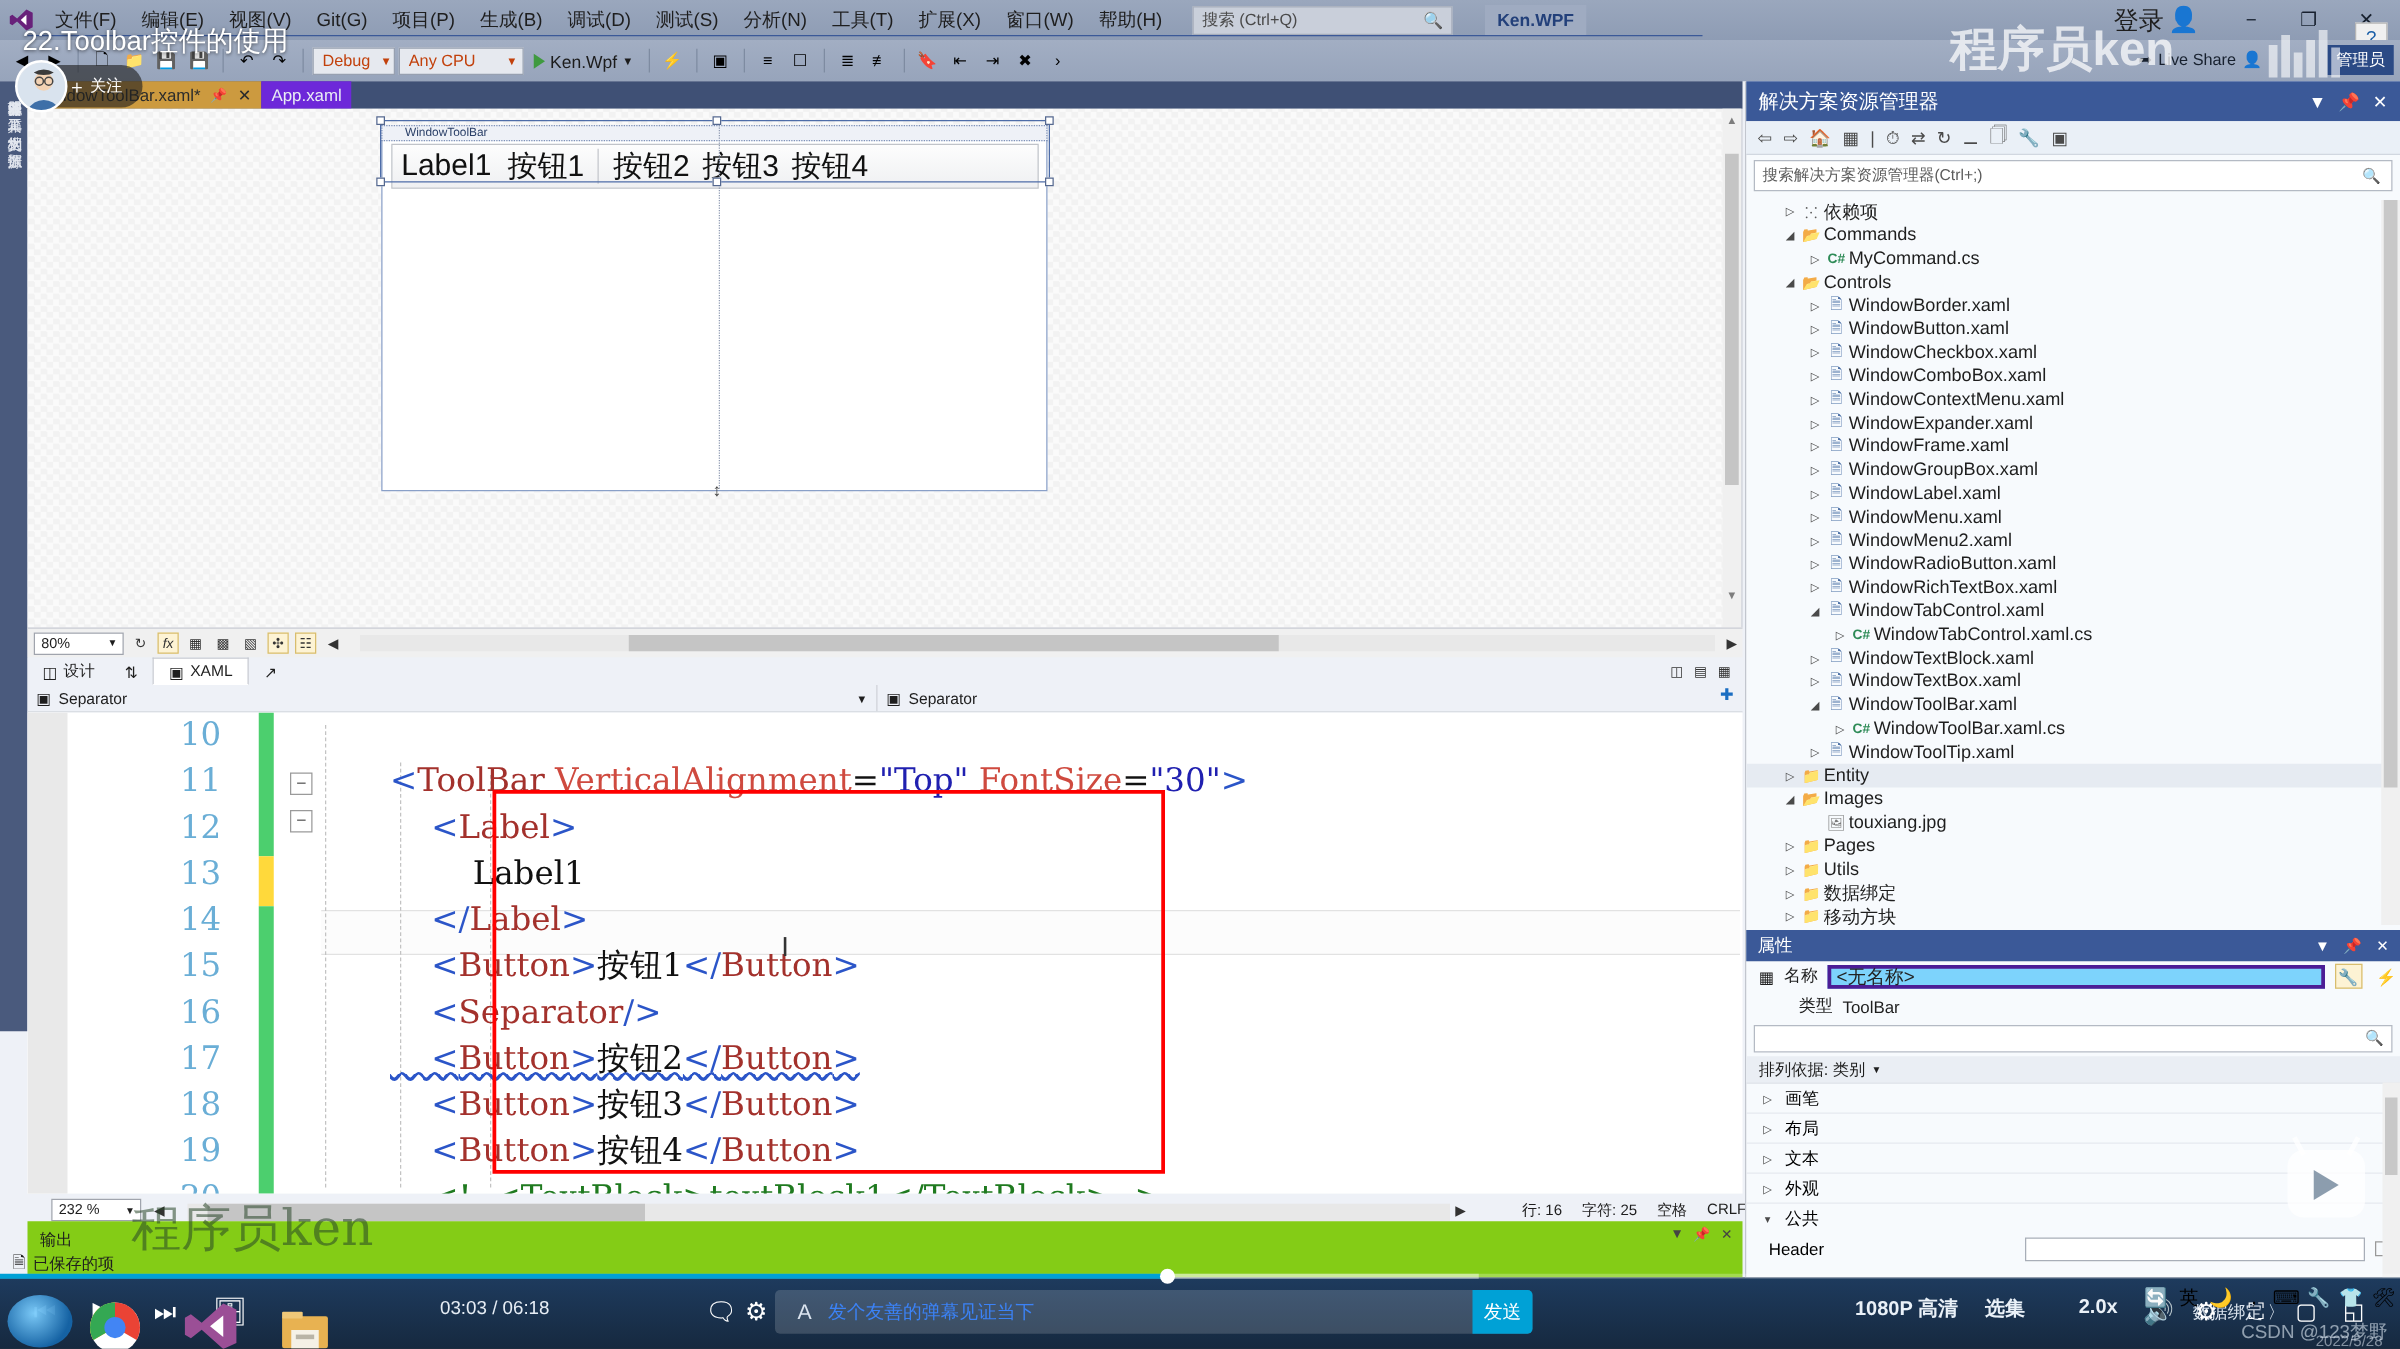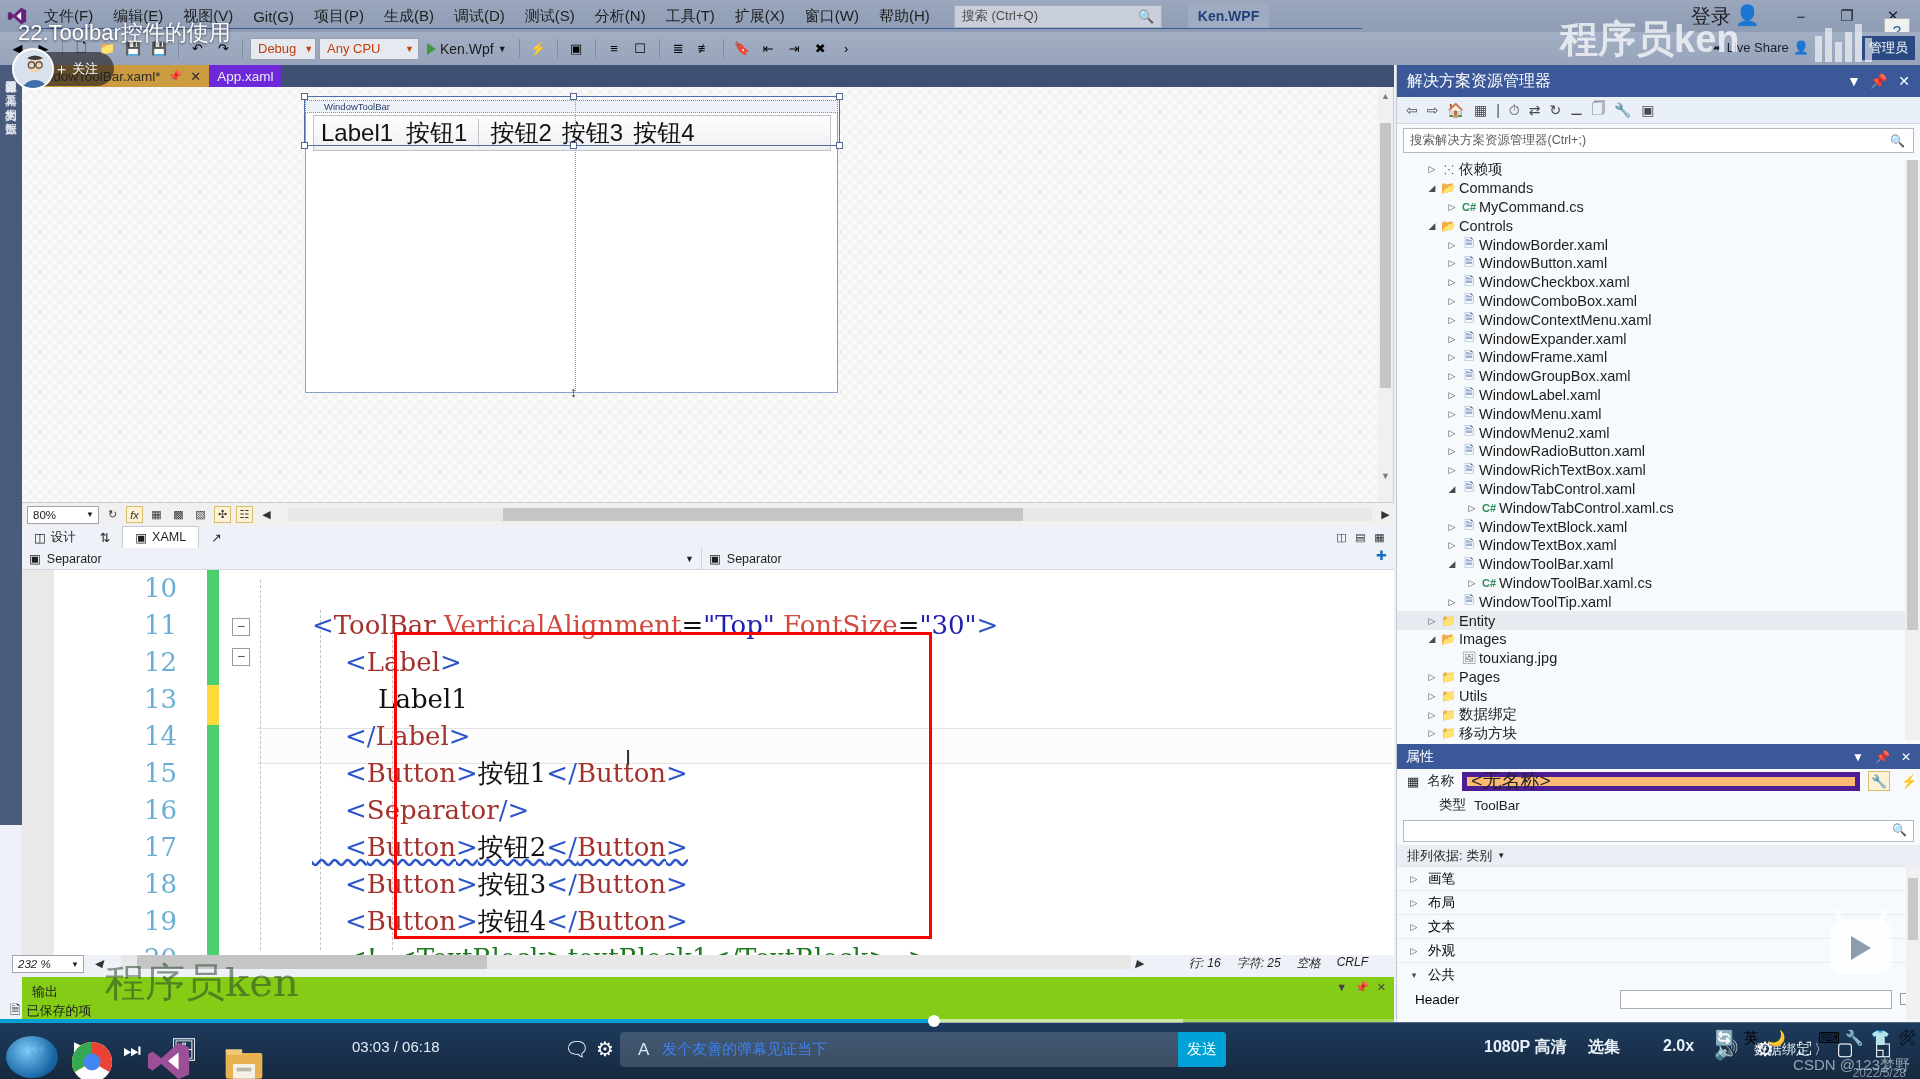--- a/index.html
+++ b/index.html
@@ -133,22 +133,22 @@
   .redbox { position:absolute; left:394px; top:632px; width:538px; height:307px;
       border:3px solid #f00; pointer-events:none; }
   .curline { position:absolute; left:235px; width:1135px; height:36px;
       border-top:1px solid #e2e2e2; border-bottom:1px solid #e2e2e2; background:#fcfcfc;}
   .k-tag { color:#2b55c8; } .k-name { color:#a3312c; } .k-attr { color:#cf4a3f; }
   .k-val { color:#2020b0; } .k-txt { color:#111; } .k-cmt { color:#1f7a1f; }
   .squiggle { text-decoration: underline wavy #2b55c8; text-decoration-skip-ink:none; }
   .caret-i { position:absolute; color:#333; }
 
   
-  .ebottom { position:absolute; left:6px; top:955px; width:1372px; height:22px;
-      background:#eef1f7; display:flex; align-items:flex-start; font-size:12px; color:#1e1e1e;font-style:italic;}
+  .ebottom { position:absolute; left:35px; top:955px; width:1372px; height:22px;
+      background:#eef1f7; display:flex; align-items:flex-end; font-size:12px; color:#1e1e1e;}
   .ezoom { width:72px;height:18px;background:#fff;border:1px solid #a0a4ad;font-size:11.5px;
      display:flex;align-items:center;padding-left:5px;margin-left:6px;}
   .ezoom .ar { margin-left:auto; padding-right:4px; font-size:8px;}
   .ehscroll { margin-left:14px; width:1010px; height:14px; background:#e8e8e8; position:relative;}
   .ehscroll .th { position:absolute; left:16px; top:0; width:350px; height:14px; background:#c5c5c5;}
   .estat { margin-left:auto; display:flex; gap:16px; padding-right:10px; }
 
   
   .outpanel { position:absolute; left:22px; top:977px; width:1372px; height:45px; background:#84cc16;}
   .outtitle { position:absolute; left:10px; top:6px; font-size:13px; color:#1e1e1e; }
@@ -176,21 +176,21 @@
   .tree-scroll { position:absolute; right:0; top:95px; width:15px; height:580px; background:#f0f0f0;}
   .tree-scroll .th { position:absolute; left:2px; top:0; width:11px; height:470px; background:#c8c8c8;}
 
   
   .props { position:absolute; left:1396px; top:744px; width:524px; height:278px; background:#f7fafd;
       border-left:1px solid #c2c6ce; }
   .props-hd { height:25px; background:#3b5998; color:#fff; font-size:14px;
       display:flex; align-items:center; padding-left:9px; }
   .props-hd .ctl { margin-left:auto; display:flex; gap:11px; padding-right:9px; font-size:12px;}
   .prow { display:flex; align-items:center; font-size:13.5px; color:#1e1e1e; padding-left:10px; height:24px; gap:8px;}
-  .pname-in { flex:1; height:19px; background:#fdba74; border:5px solid #4c1d95; font-size:19px;
+  .pname-in { flex:1; height:19px; background:#7dd3fc; border:3px solid #4c1d95; font-size:15px;
       padding-left:4px; display:flex; align-items:center; color:#222;}
   .pbtn { width:22px; height:20px; display:flex;align-items:center;justify-content:center;font-size:13px;}
   .pbtn.on { background:#fdf3d4; border:1px solid #d8bd6e;}
   .psearch { height:22px; margin:3px 6px; background:#fff; border:1px solid #b4bac4; position:relative;}
   .psearch .mag { position:absolute; right:6px; top:2px; font-size:12px; color:#444;}
   .psort { height:22px; background:#eaeef4; font-size:13px; display:flex; align-items:center;
       padding-left:10px; color:#1e1e1e; gap:5px; border-bottom:1px solid #dfe3ea;}
   .pcat { height:24px; display:flex; align-items:center; gap:7px; padding-left:10px; font-size:13.5px;
       border-bottom:1px solid #e6e9ef;}
   .pfield { display:flex; align-items:center; height:24px; font-size:13.5px; padding-left:18px;}

